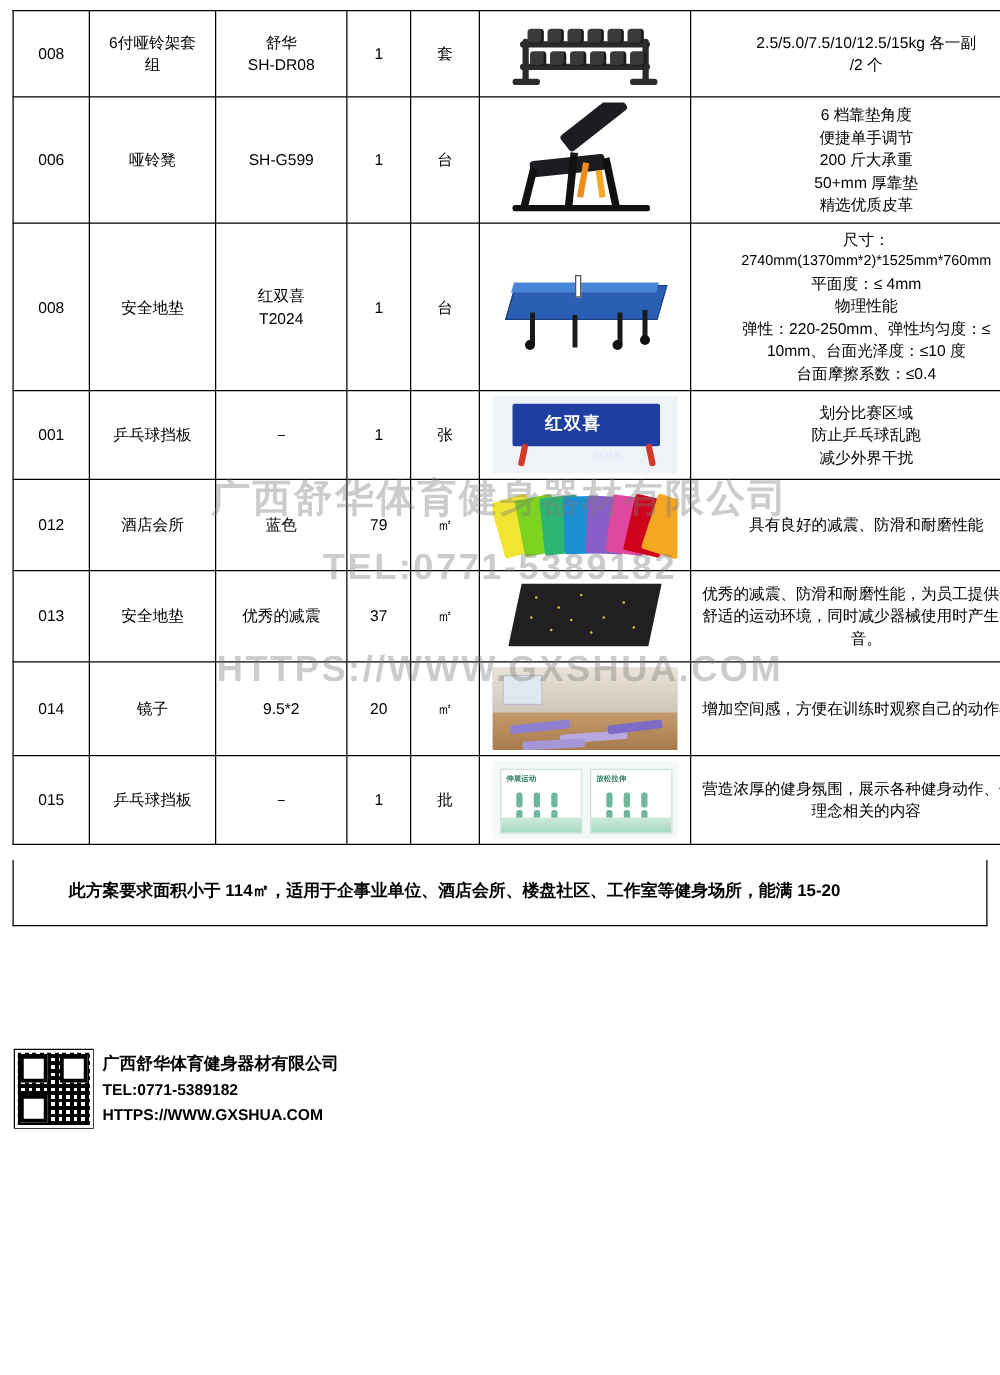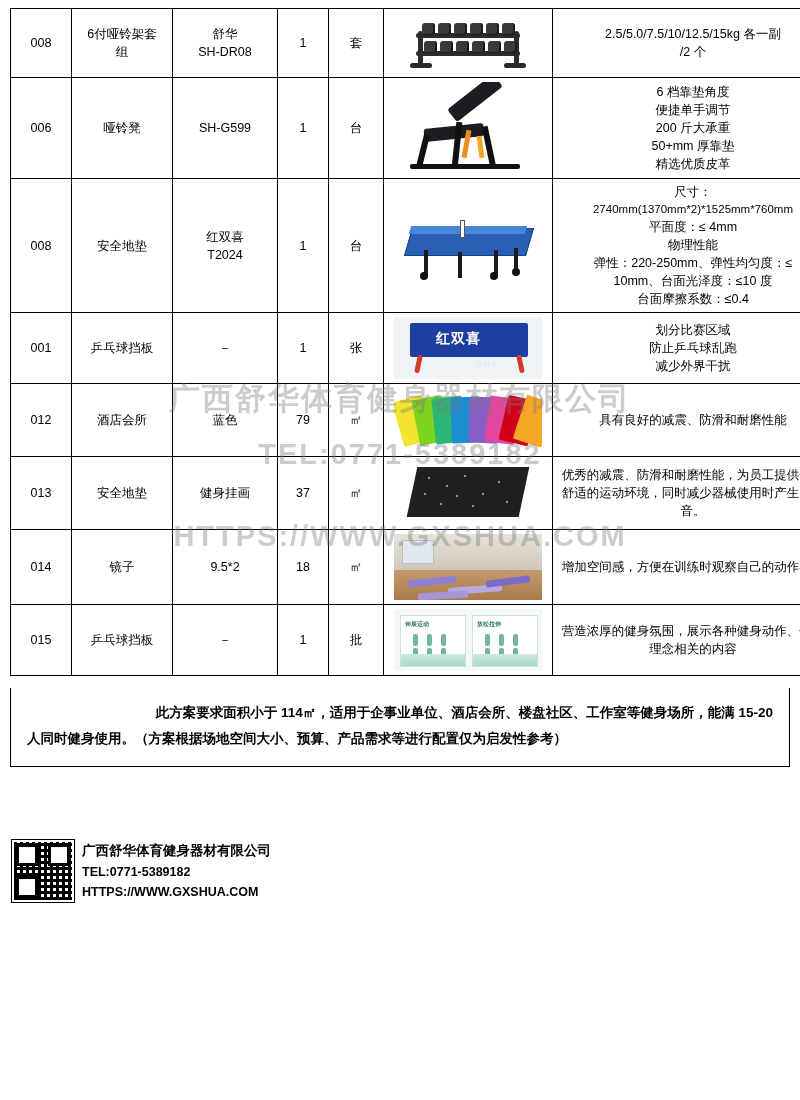--- a/index.html
+++ b/index.html
@@ -228,21 +228,21 @@
     border-top: none;
     margin-top: 12px;
     padding: 12px 16px 14px 16px;
     font-size: 13.5px;
     line-height: 1.9;
     font-weight: bold;
     position: relative;
     z-index: 2;
   }
   .footnote .ln { display: block; }
-  .footnote .indent { padding-left: 28px; text-align: right; }
+  .footnote .indent { padding-left: 28px; }
 
   
   .wm {
     position: absolute;
     left: 0; right: 0;
     text-align: center;
     color: rgba(120,120,120,0.38);
     font-weight: bold;
     pointer-events: none;
     z-index: 3;
@@ -432,21 +432,21 @@
           </div>
         </td>
         <td class="c-desc">
           <span class="desc-line">具有良好的减震、防滑和耐磨性能</span>
         </td>
       </tr>
 
       <tr>
         <td class="c-no">013</td>
         <td class="c-name">安全地垫</td>
-        <td class="c-model">健身挂画</td>
+        <td class="c-model">优秀的减震</td>
         <td class="c-qty">37</td>
         <td class="c-unit">㎡</td>
         <td class="c-img">
           <div class="img-box mat">
             <div class="slab"></div>
             <div class="dot" style="left:34px;top:16px;"></div>
             <div class="dot" style="left:52px;top:24px;"></div>
             <div class="dot" style="left:70px;top:14px;"></div>
             <div class="dot" style="left:88px;top:32px;"></div>
             <div class="dot" style="left:104px;top:20px;"></div>
@@ -459,21 +459,21 @@
         </td>
         <td class="c-desc">
           <span class="desc-para">优秀的减震、防滑和耐磨性能，为员工提供安全舒适的运动环境，同时减少器械使用时产生的噪音。</span>
         </td>
       </tr>
 
       <tr>
         <td class="c-no">014</td>
         <td class="c-name">镜子</td>
         <td class="c-model">9.5*2</td>
-        <td class="c-qty">18</td>
+        <td class="c-qty">20</td>
         <td class="c-unit">㎡</td>
         <td class="c-img">
           <div class="img-box room">
             <div class="wall"></div>
             <div class="window"></div>
             <div class="floor"></div>
             <div class="ymat" style="left:14px;top:44px;width:48px;background:#8f7fd0;transform:rotate(-6deg);"></div>
             <div class="ymat" style="left:54px;top:52px;width:54px;background:#b7a9e0;transform:rotate(-4deg);"></div>
             <div class="ymat" style="left:92px;top:44px;width:44px;background:#7d6cc6;transform:rotate(-7deg);"></div>
             <div class="ymat" style="left:24px;top:58px;width:50px;background:#a596d8;transform:rotate(-3deg);"></div>
@@ -517,21 +517,20 @@
         <td class="c-desc">
           <span class="desc-para">营造浓厚的健身氛围，展示各种健身动作、健身理念相关的内容</span>
         </td>
       </tr>
 
     </tbody>
   </table>
 
   <div class="footnote">
     <span class="ln indent">此方案要求面积小于 114㎡，适用于企事业单位、酒店会所、楼盘社区、工作室等健身场所，能满 15-20</span>
-    <span class="ln">人同时健身使用。（方案根据场地空间大小、预算、产品需求等进行配置仅为启发性参考）</span>
   </div>
 
   <div class="wm wm1">广西舒华体育健身器材有限公司</div>
   <div class="wm wm2">TEL:0771-5389182</div>
   <div class="wm wm3">HTTPS://WWW.GXSHUA.COM</div>
 
   <div class="stamp">
     <div class="qr">
       <div class="eye e1"></div>
       <div class="eye e2"></div>

